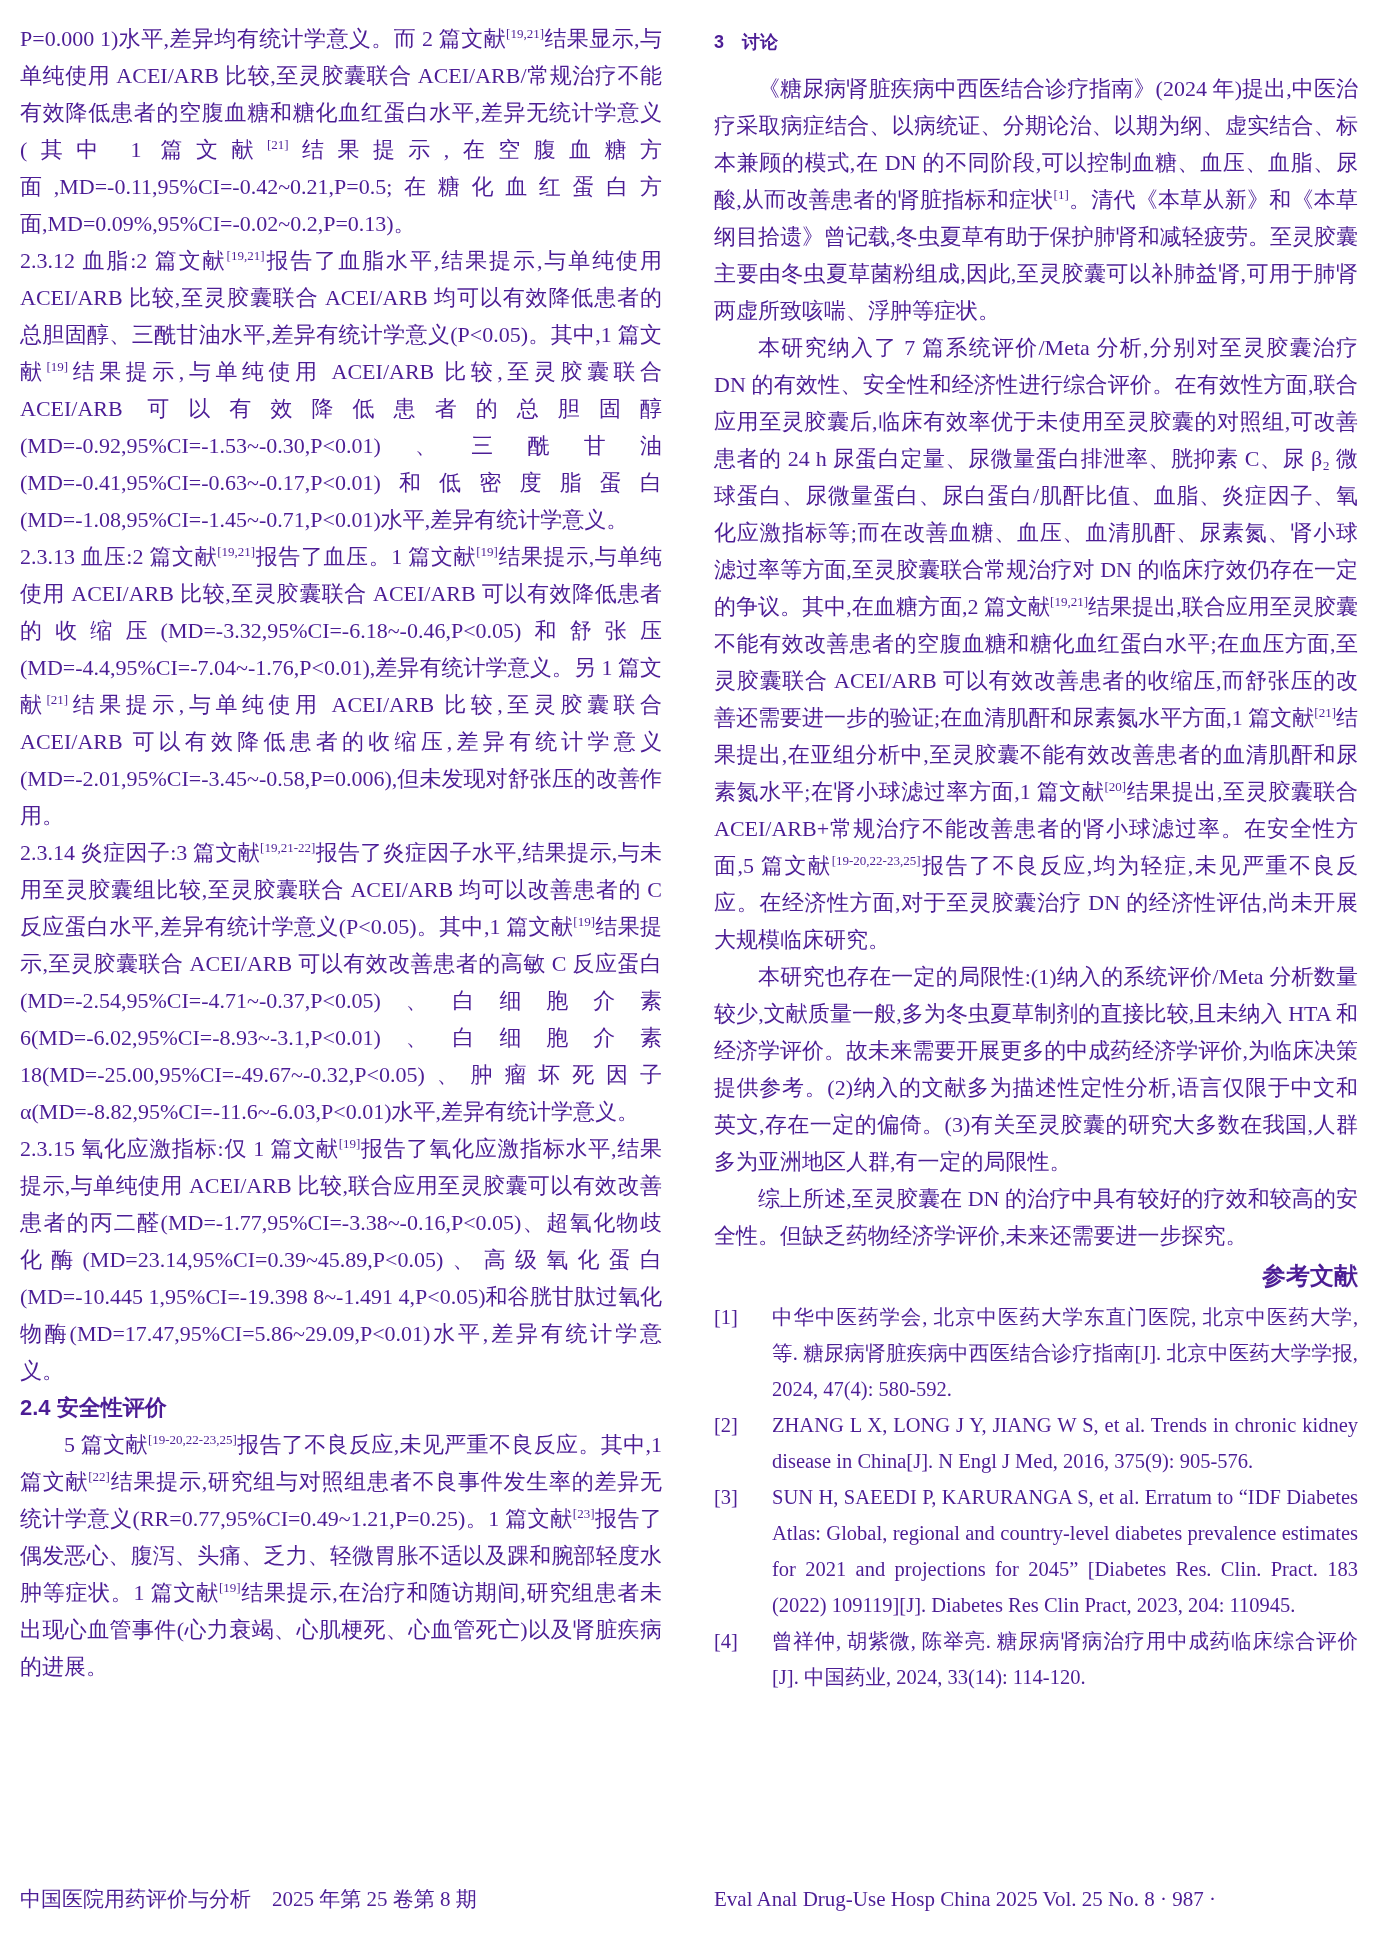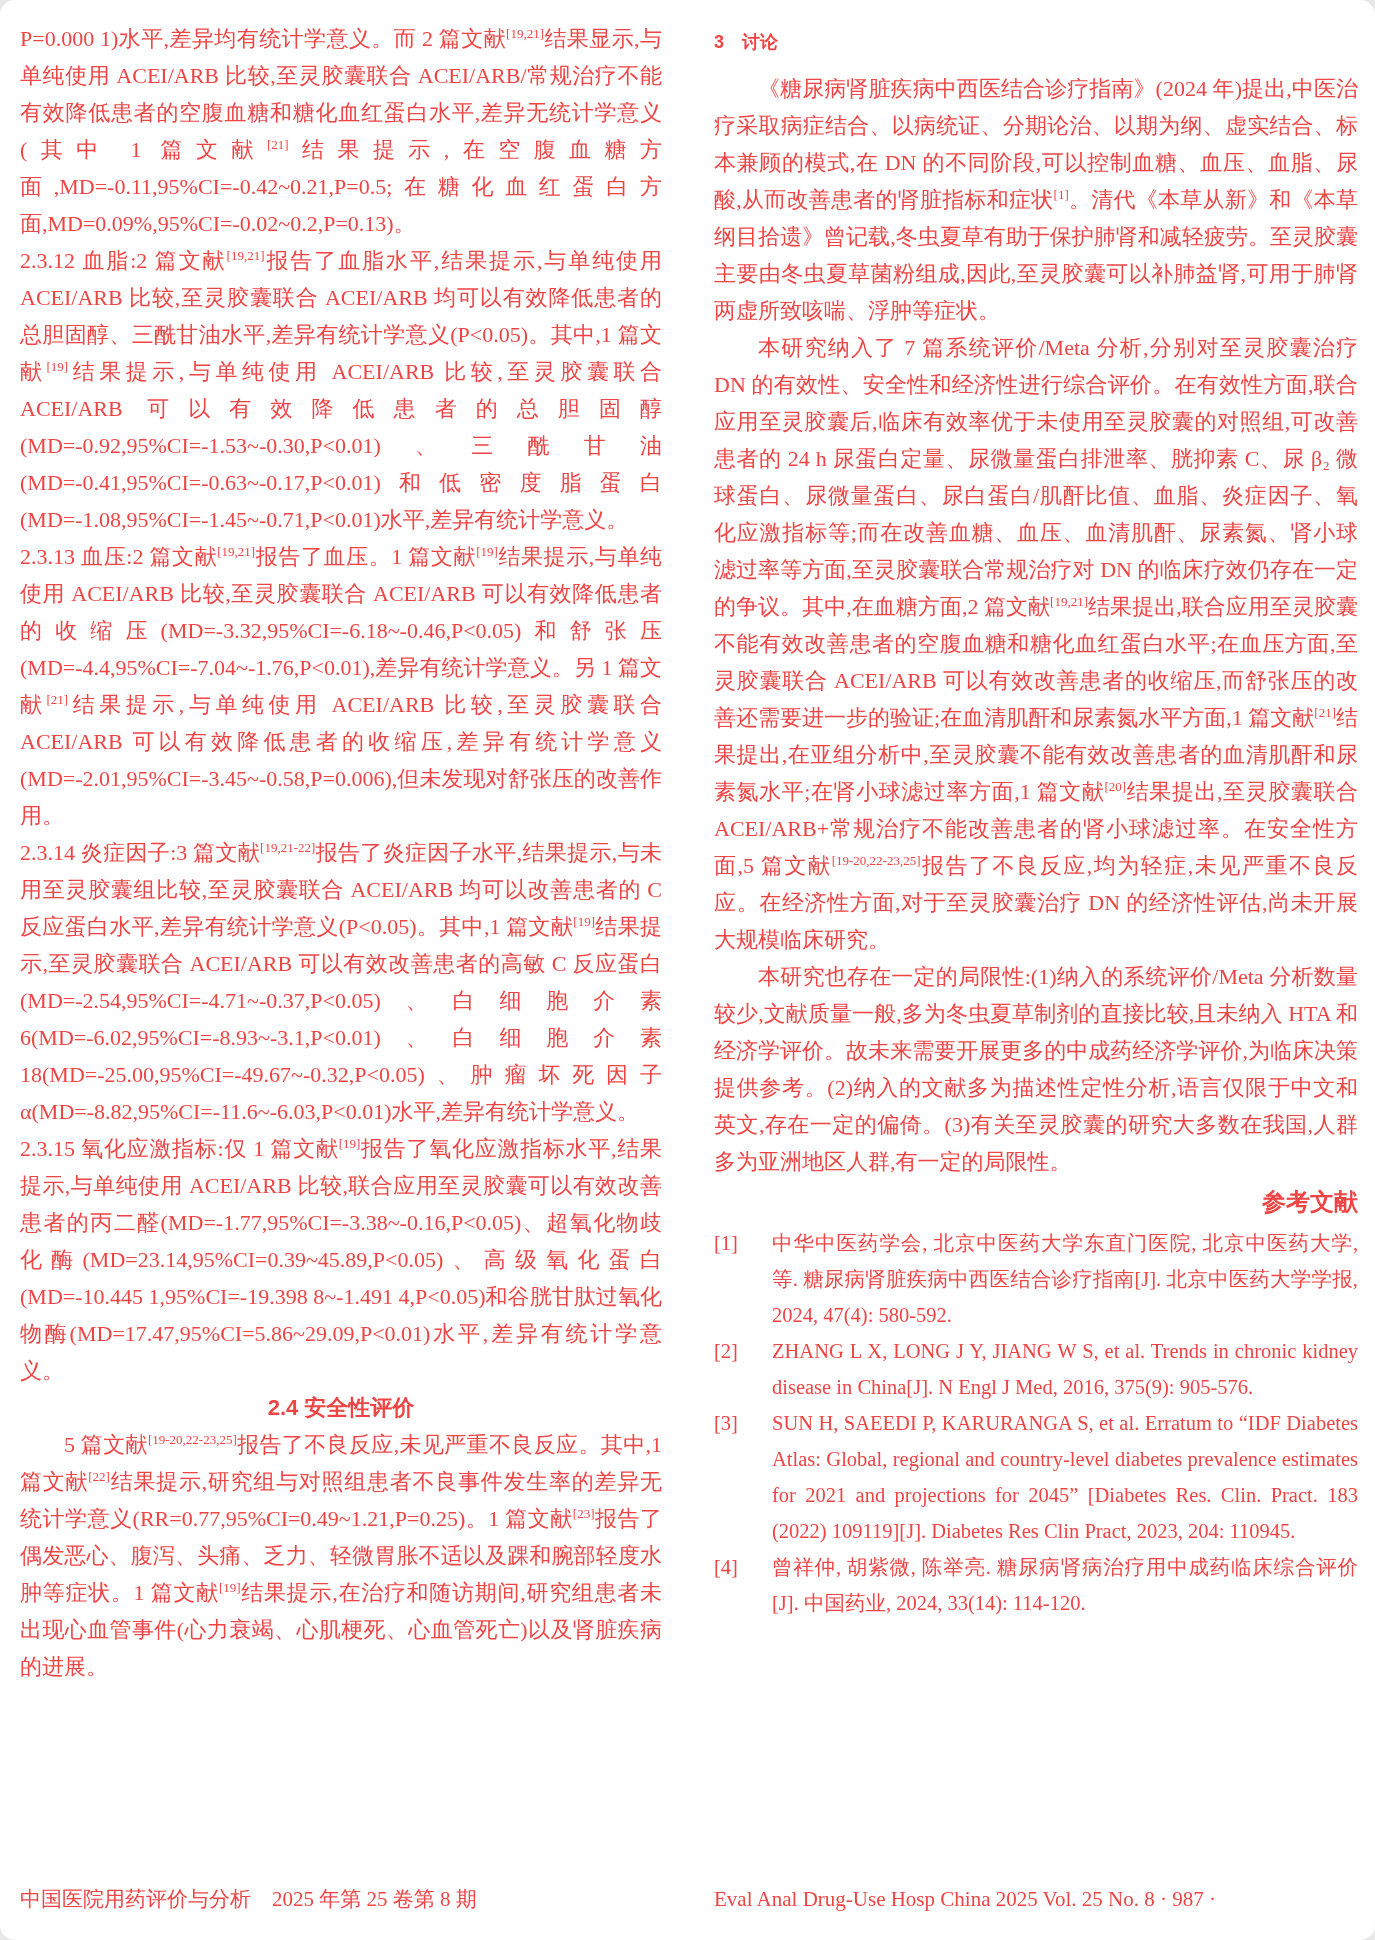--- a/index.html
+++ b/index.html
@@ -2,35 +2,34 @@
 <html lang="zh"><head>
 <meta charset="utf-8">
 <style>
   html,body { margin:0; padding:0; background:#e8e8e8; }
   .page {
     position:relative;
     width:1375px; height:1940px;
     background:#ffffff;
     overflow:hidden;
     font-family:"Liberation Serif","DejaVu Serif",serif;
-    color:#ef4444;
-    border-radius:15px;
+    color:#4c1d95;
   }
   .col {
     position:absolute; top:20px;
     font-size:22px; line-height:37px;
     text-align:justify;
   }
   .col-left  { left:20px;  width:642px; }
   .col-right { left:714px; width:644px; }
   p.body { margin:0; text-indent:0; }
   p.body.indent { text-indent:2em; }
   sup { font-size:13px; line-height:0; vertical-align:super; letter-spacing:0; }
   h3.sec {
-    margin:0; text-align:center;
+    margin:0; text-align:left;
     font-family:"Liberation Sans","DejaVu Sans",sans-serif;
     font-weight:bold; font-size:22px; line-height:37px;
   }
   h2.disc {
     margin:0 0 6px 0; text-align:left;
     font-family:"Liberation Sans","DejaVu Sans",sans-serif;
     font-weight:bold; font-size:18px; line-height:44px;
   }
   h2.refs-h {
     margin:2px 0 3px 0; text-align:right;
@@ -63,20 +62,21 @@
         <p class="body indent">5 篇文献<sup>[19-20,22-23,25]</sup>报告了不良反应,未见严重不良反应。其中,1 篇文献<sup>[22]</sup>结果提示,研究组与对照组患者不良事件发生率的差异无统计学意义(RR=0.77,95%CI=0.49~1.21,P=0.25)。1 篇文献<sup>[23]</sup>报告了偶发恶心、腹泻、头痛、乏力、轻微胃胀不适以及踝和腕部轻度水肿等症状。1 篇文献<sup>[19]</sup>结果提示,在治疗和随访期间,研究组患者未出现心血管事件(心力衰竭、心肌梗死、心血管死亡)以及肾脏疾病的进展。</p>
       </div>
   </div>
 
   <div class="col col-right">
     <h2 class="disc">3　讨论</h2>
     <div id="right-blocks">
         <p class="body indent">《糖尿病肾脏疾病中西医结合诊疗指南》(2024 年)提出,中医治疗采取病症结合、以病统证、分期论治、以期为纲、虚实结合、标本兼顾的模式,在 DN 的不同阶段,可以控制血糖、血压、血脂、尿酸,从而改善患者的肾脏指标和症状<sup>[1]</sup>。清代《本草从新》和《本草纲目拾遗》曾记载,冬虫夏草有助于保护肺肾和减轻疲劳。至灵胶囊主要由冬虫夏草菌粉组成,因此,至灵胶囊可以补肺益肾,可用于肺肾两虚所致咳喘、浮肿等症状。</p>
         <p class="body indent">本研究纳入了 7 篇系统评价/Meta 分析,分别对至灵胶囊治疗 DN 的有效性、安全性和经济性进行综合评价。在有效性方面,联合应用至灵胶囊后,临床有效率优于未使用至灵胶囊的对照组,可改善患者的 24 h 尿蛋白定量、尿微量蛋白排泄率、胱抑素 C、尿 β₂ 微球蛋白、尿微量蛋白、尿白蛋白/肌酐比值、血脂、炎症因子、氧化应激指标等;而在改善血糖、血压、血清肌酐、尿素氮、肾小球滤过率等方面,至灵胶囊联合常规治疗对 DN 的临床疗效仍存在一定的争议。其中,在血糖方面,2 篇文献<sup>[19,21]</sup>结果提出,联合应用至灵胶囊不能有效改善患者的空腹血糖和糖化血红蛋白水平;在血压方面,至灵胶囊联合 ACEI/ARB 可以有效改善患者的收缩压,而舒张压的改善还需要进一步的验证;在血清肌酐和尿素氮水平方面,1 篇文献<sup>[21]</sup>结果提出,在亚组分析中,至灵胶囊不能有效改善患者的血清肌酐和尿素氮水平;在肾小球滤过率方面,1 篇文献<sup>[20]</sup>结果提出,至灵胶囊联合 ACEI/ARB+常规治疗不能改善患者的肾小球滤过率。在安全性方面,5 篇文献<sup>[19-20,22-23,25]</sup>报告了不良反应,均为轻症,未见严重不良反应。在经济性方面,对于至灵胶囊治疗 DN 的经济性评估,尚未开展大规模临床研究。</p>
         <p class="body indent">本研究也存在一定的局限性:(1)纳入的系统评价/Meta 分析数量较少,文献质量一般,多为冬虫夏草制剂的直接比较,且未纳入 HTA 和经济学评价。故未来需要开展更多的中成药经济学评价,为临床决策提供参考。(2)纳入的文献多为描述性定性分析,语言仅限于中文和英文,存在一定的偏倚。(3)有关至灵胶囊的研究大多数在我国,人群多为亚洲地区人群,有一定的局限性。</p>
+        <p class="body indent">综上所述,至灵胶囊在 DN 的治疗中具有较好的疗效和较高的安全性。但缺乏药物经济学评价,未来还需要进一步探究。</p>
       </div>
     <h2 class="refs-h">参考文献</h2>
     <div id="refs-list">
         <div class="ref">
           <span class="ref-num">[1]</span>
           <div class="ref-text">中华中医药学会, 北京中医药大学东直门医院, 北京中医药大学, 等. 糖尿病肾脏疾病中西医结合诊疗指南[J]. 北京中医药大学学报, 2024, 47(4): 580-592.</div>
         </div>
         <div class="ref">
           <span class="ref-num">[2]</span>
           <div class="ref-text">ZHANG L X, LONG J Y, JIANG W S, et al. Trends in chronic kidney disease in China[J]. N Engl J Med, 2016, 375(9): 905-576.</div>

